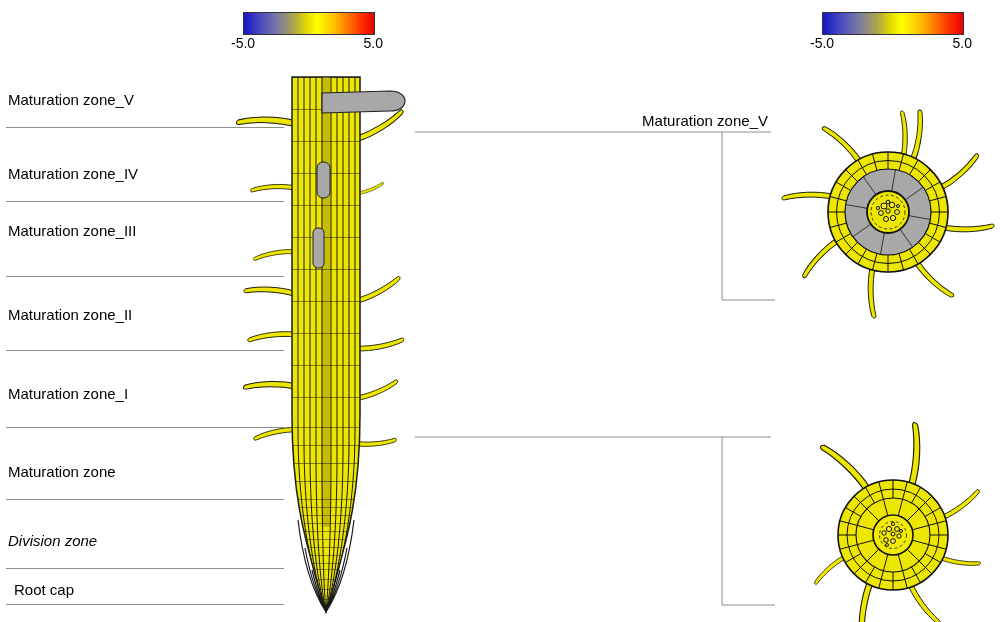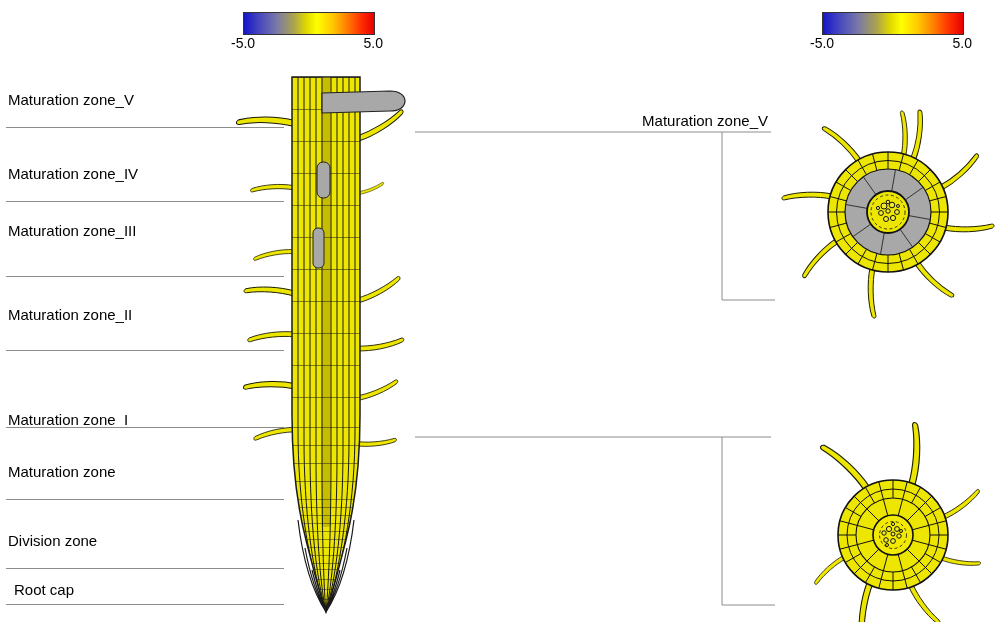--- a/index.html
+++ b/index.html
@@ -47,25 +47,25 @@
   </div>
 
   <div class="zone-label" style="top:90px;">Maturation zone_V</div>
   <div class="zone-line" style="top:127px;"></div>
   <div class="zone-label" style="top:164px;">Maturation zone_IV</div>
   <div class="zone-line" style="top:201px;"></div>
   <div class="zone-label" style="top:221px;">Maturation zone_III</div>
   <div class="zone-line" style="top:276px;"></div>
   <div class="zone-label" style="top:305px;">Maturation zone_II</div>
   <div class="zone-line" style="top:350px;"></div>
-  <div class="zone-label" style="top:410px;text-align:center;">Maturation zone_I</div>
+  <div class="zone-label" style="top:384px;text-align:center;">Maturation zone_I</div>
   <div class="zone-line" style="top:427px;"></div>
   <div class="zone-label" style="top:462px;">Maturation zone</div>
   <div class="zone-line" style="top:499px;"></div>
-  <div class="zone-label" style="top:531px;">Division zone</div>
+  <div class="zone-label" style="top:531px;font-style:italic;">Division zone</div>
   <div class="zone-line" style="top:568px;"></div>
   <div class="zone-label" style="top:580px;margin-left:6px;">Root cap</div>
   <div class="zone-line" style="top:604px;"></div>
 
   <div class="section-label" style="top:111px;right:232px;">Maturation zone_V</div>
 
   <svg class="layer" width="1000" height="622" viewBox="0 0 1000 622">
     <defs>
       <path id="hairShape" d="M0,-2 C14,-3 32,-8 45,-15 C48,-16.5 49,-13.5 47,-11.5 C35,-4 16,2 0,3 Z"></path>
       <clipPath id="rootClip">

